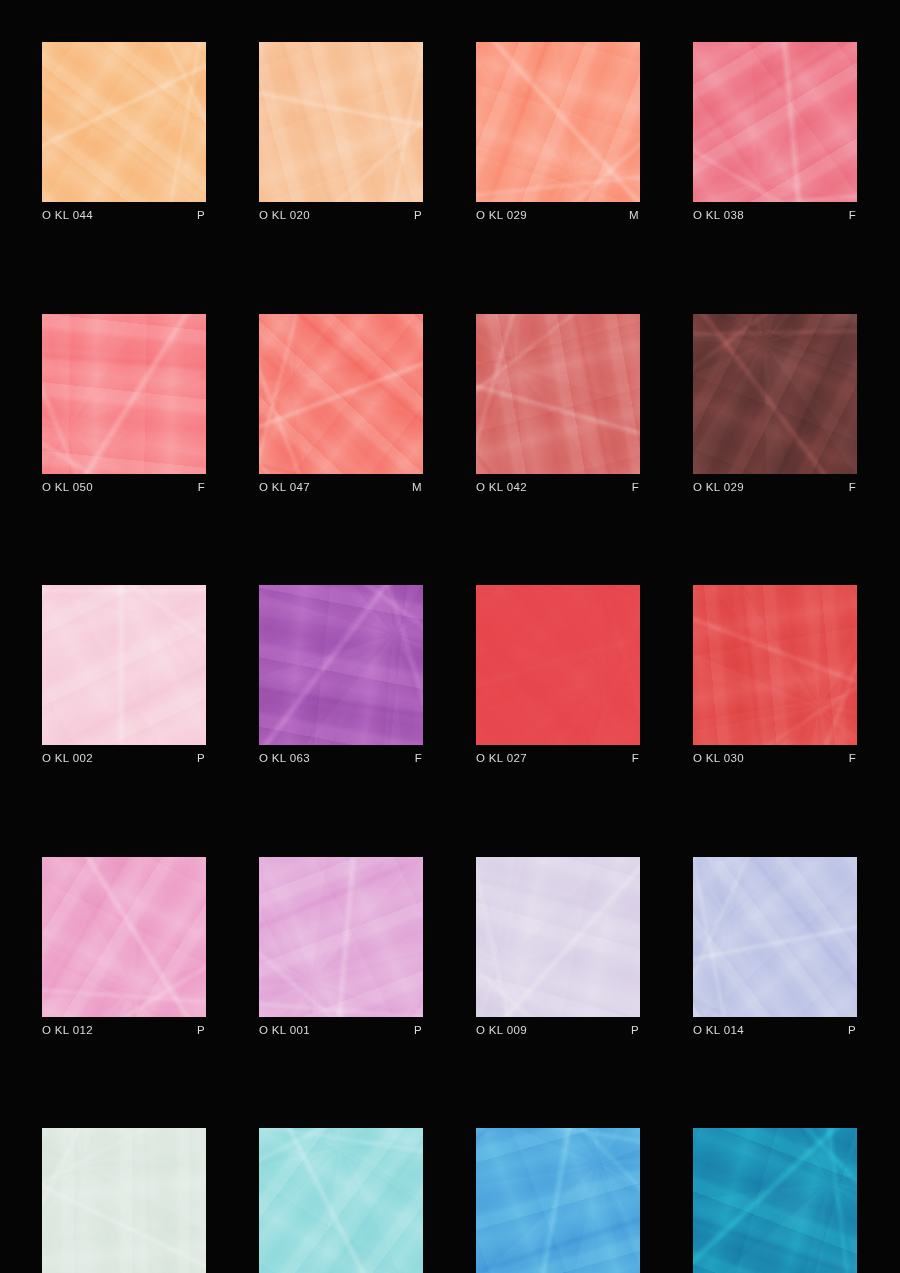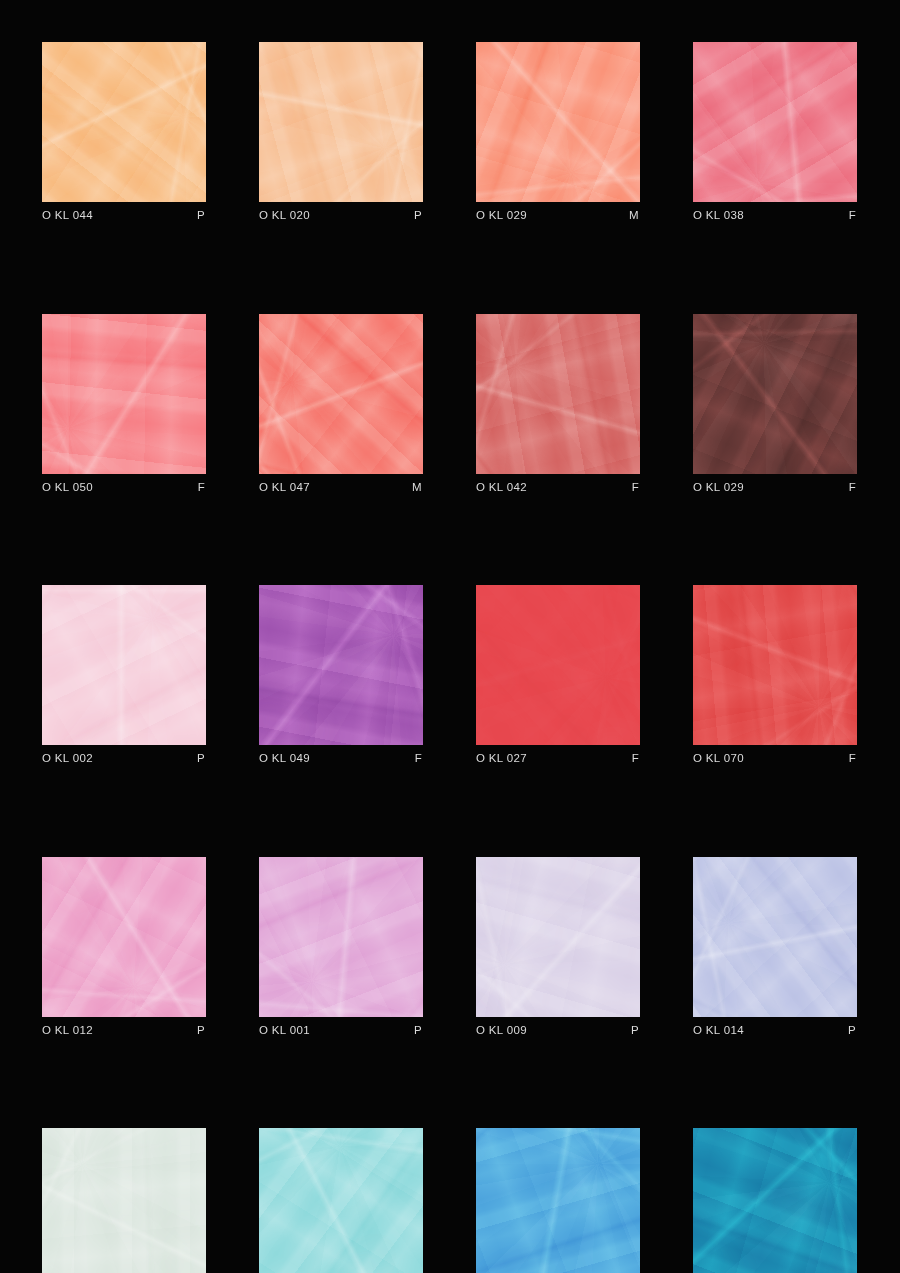--- a/index.html
+++ b/index.html
@@ -249,21 +249,21 @@
         </div>
       </div>
       <div class="cell">
         <div class="chip heavy" style="background-color: rgb(169, 93, 184);">
           <div class="tex-a" style="transform: rotate(333deg) translate(-1px, 1px) scale(1.24);"></div>
           <div class="tex-b" style="transform: rotate(374deg) translate(-1px, 1px) scale(1.29);"></div>
           <div class="tex-c" style="transform: rotate(415deg) translate(-1px, 1px) scale(1.34);"></div>
           <div class="tex-d" style="transform: rotate(456deg) translate(-1px, 1px) scale(1.39);"></div>
         </div>
         <div class="caption">
-          <span class="code">O KL 049</span>
+          <span class="code">O KL 063</span>
           <span class="grade">F</span>
         </div>
       </div>
       <div class="cell">
         <div class="chip smooth" style="background-color: rgb(232, 72, 79);">
           <div class="tex-a" style="transform: rotate(10deg) translate(5px, -2px) scale(1);"></div>
           <div class="tex-b" style="transform: rotate(51deg) translate(5px, -2px) scale(1.05);"></div>
           <div class="tex-c" style="transform: rotate(92deg) translate(5px, -2px) scale(1.1);"></div>
           <div class="tex-d" style="transform: rotate(133deg) translate(5px, -2px) scale(1.15);"></div>
         </div>
@@ -273,21 +273,21 @@
         </div>
       </div>
       <div class="cell">
         <div class="chip heavy" style="background-color: rgb(228, 80, 80);">
           <div class="tex-a" style="transform: rotate(47deg) translate(-6px, -5px) scale(1.06);"></div>
           <div class="tex-b" style="transform: rotate(88deg) translate(-6px, -5px) scale(1.11);"></div>
           <div class="tex-c" style="transform: rotate(129deg) translate(-6px, -5px) scale(1.16);"></div>
           <div class="tex-d" style="transform: rotate(170deg) translate(-6px, -5px) scale(1.21);"></div>
         </div>
         <div class="caption">
-          <span class="code">O KL 070</span>
+          <span class="code">O KL 030</span>
           <span class="grade">F</span>
         </div>
       </div>
       <div class="cell">
         <div class="chip medium" style="background-color: rgb(239, 168, 205);">
           <div class="tex-a" style="transform: rotate(84deg) translate(0px, 5px) scale(1.12);"></div>
           <div class="tex-b" style="transform: rotate(125deg) translate(0px, 5px) scale(1.17);"></div>
           <div class="tex-c" style="transform: rotate(166deg) translate(0px, 5px) scale(1.22);"></div>
           <div class="tex-d" style="transform: rotate(207deg) translate(0px, 5px) scale(1.27);"></div>
         </div>

